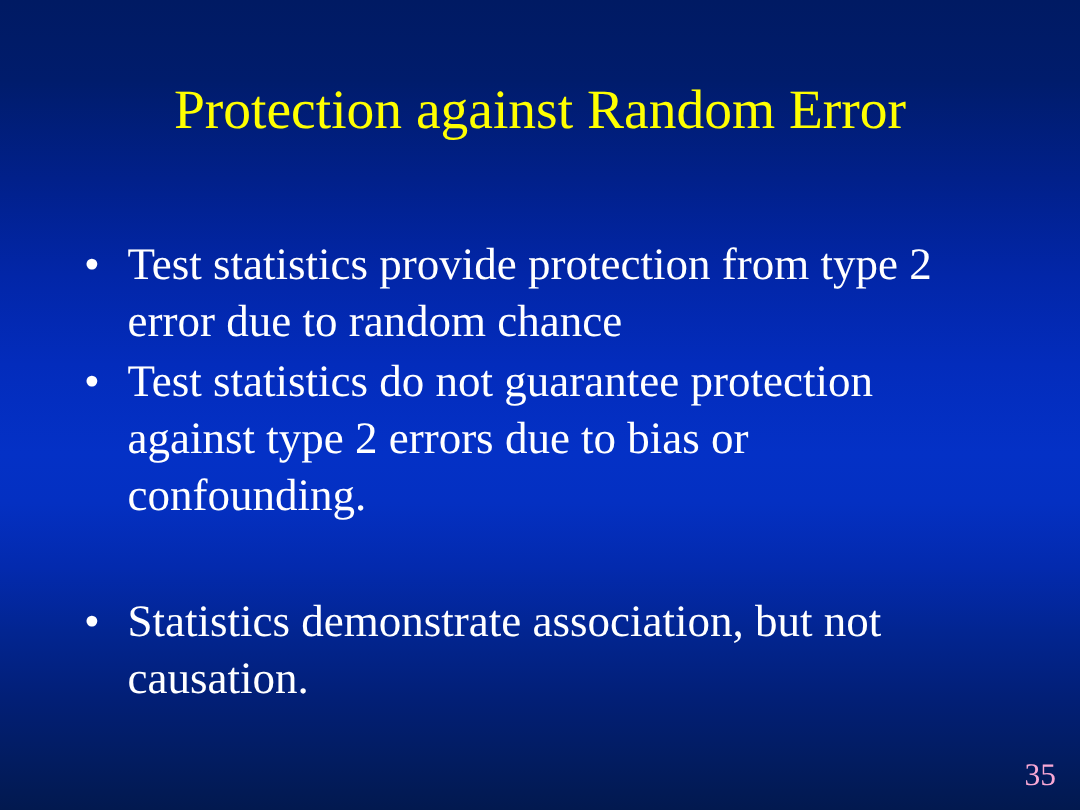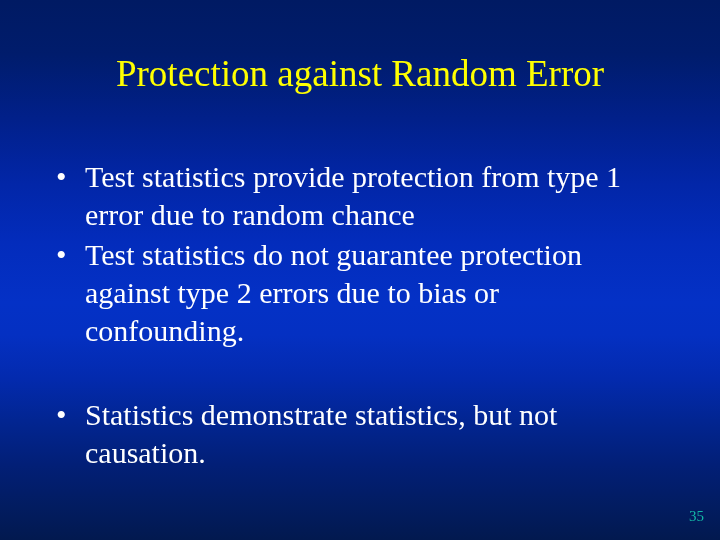--- a/index.html
+++ b/index.html
@@ -109,50 +109,50 @@
   }
 
   .bullet-item.spaced-before {
     margin-top: 46px;
   }
 
   #page-number {
     position: absolute;
     right: 16px;
     bottom: 13px;
-    color: #14b8a6;
-    font-size: 15px;
+    color: #f9a8d4;
+    font-size: 21px;
     line-height: 22px;
   }
 </style>
 </head>
 <body>
 
 <div id="slide">
   <div id="content">
 
     <div id="title-area">
       <div id="slide-title">Protection against Random Error</div>
     </div>
 
     <div id="body-area">
 
       <div class="bullet-item">
         <span class="bullet-marker">•</span>
-        <span class="bullet-text">Test statistics provide protection from type 1 error due to random chance</span>
+        <span class="bullet-text">Test statistics provide protection from type 2 error due to random chance</span>
       </div>
 
       <div class="bullet-item">
         <span class="bullet-marker">•</span>
         <span class="bullet-text">Test statistics do not guarantee protection against type 2 errors due to bias or confounding.</span>
       </div>
 
       <div class="bullet-item spaced-before">
         <span class="bullet-marker">•</span>
-        <span class="bullet-text">Statistics demonstrate statistics, but not causation.</span>
+        <span class="bullet-text">Statistics demonstrate association, but not causation.</span>
       </div>
 
     </div>
 
     <div id="page-number">35</div>
 
   </div>
 </div>
 
 </body></html>

